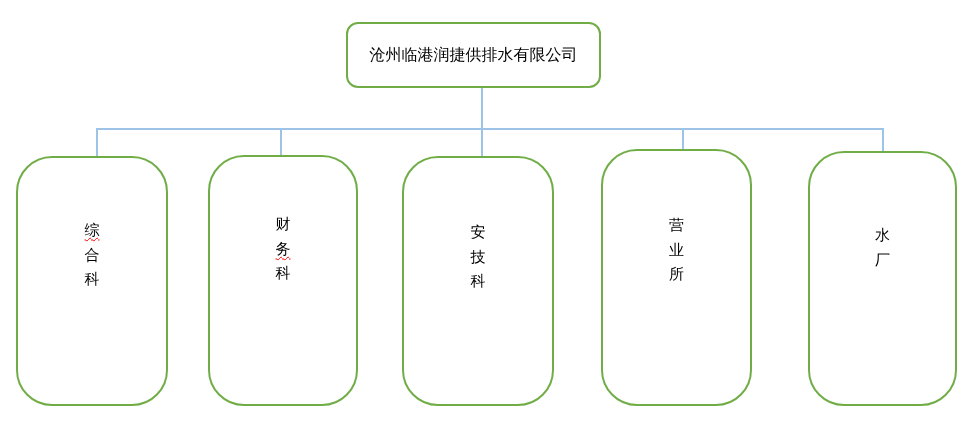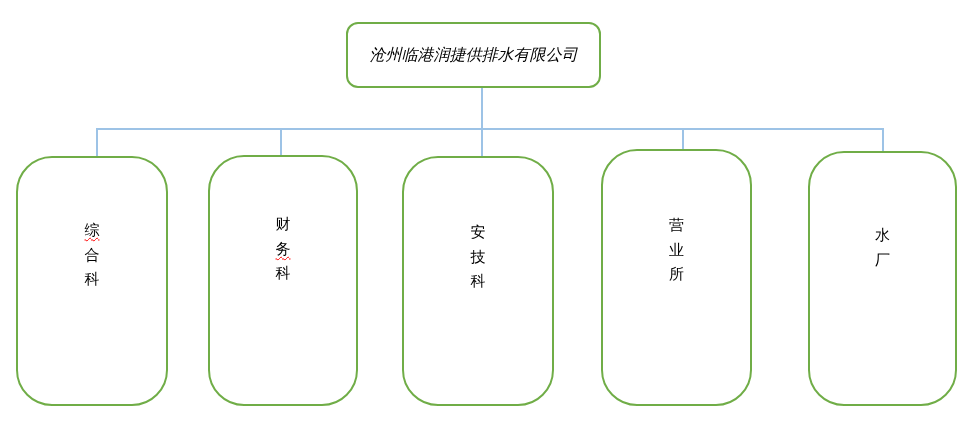--- a/index.html
+++ b/index.html
@@ -22,21 +22,20 @@
     border: 2px solid #70AD47;
     box-sizing: border-box;
   }
   .root-box {
     left: 346px; top: 22px;
     width: 255px; height: 66px;
     border-radius: 12px;
     display: flex;
     align-items: center;
     justify-content: center;
-    font-style: italic;
   }
   .root-label {
     font-size: 16px;
     color: #000000;
     letter-spacing: 0;
     white-space: nowrap;
   }
   .dept {
     border-radius: 36px;
   }

